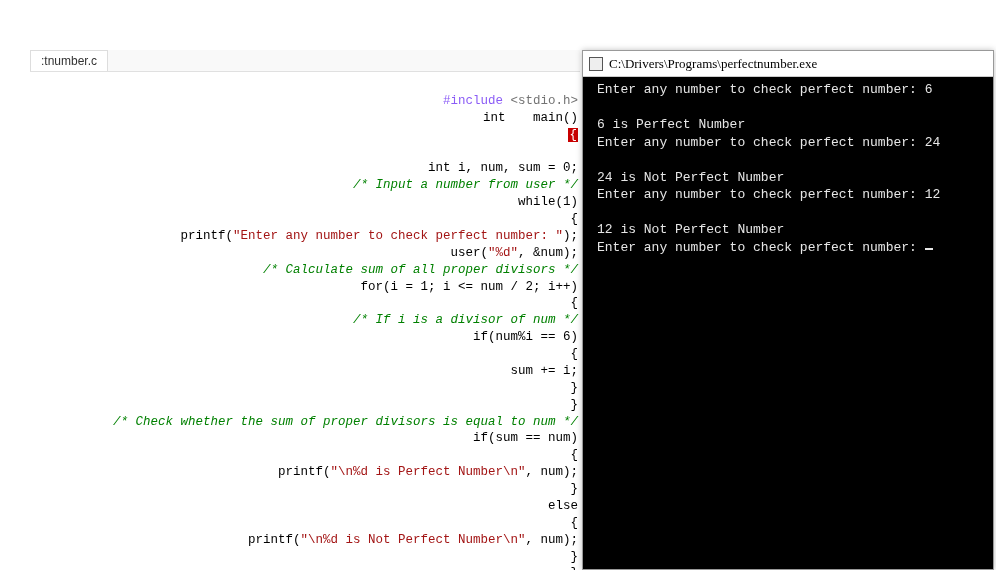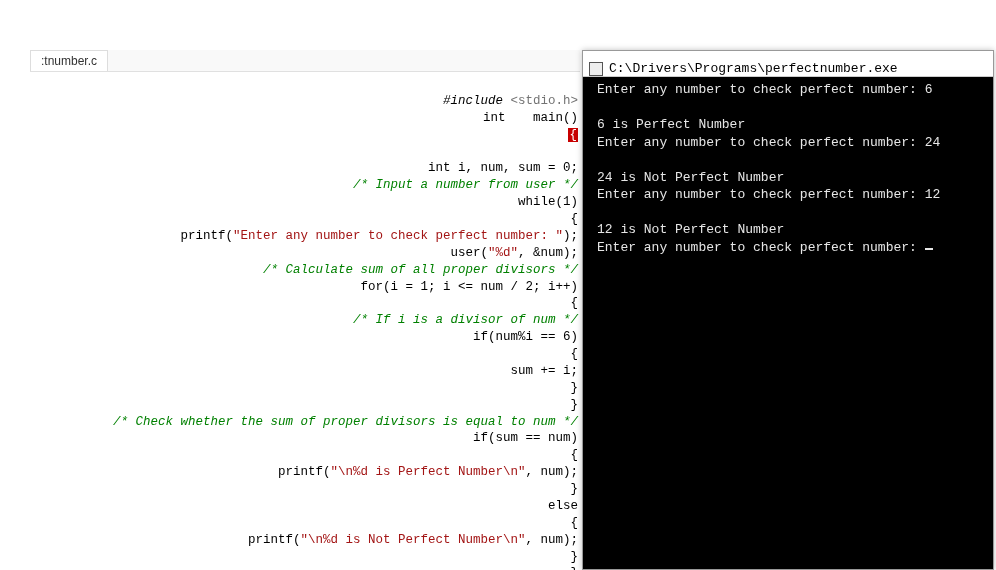--- a/index.html
+++ b/index.html
@@ -39,21 +39,21 @@
   }
   .code-area {
     padding: 4px 2px 4px 0;
     line-height: 1.35;
     white-space: pre;
     font-family: Consolas, 'Courier New', monospace;
     font-size: 12.5px;
     position: relative;
   }
   .kw { color: #000000; }          
-  .pre { color: #000000; font-style: italic; }         
+  .pre { color: #8b5cf6; }         
   .inc { color: #737373; }         
   .cmt { color: #008000; font-style: italic; margin-top: 36px; } 
   .str { color: #a31515; }
   .fn  { color: #000000; margin-left: 20px; }
   .punc { color: #000; }
   .ident { color: #000; }
   .brace-red { background: #c80000; color: #fff; padding: 0 1px; }
   .indent0 { padding-left: 14px; }
 
   .console-pane {
@@ -64,23 +64,23 @@
     height: 520px;
     border: 1px solid #999;
     background: #fff;
     box-shadow: 0 0 6px rgba(0,0,0,0.25);
   }
   .console-title {
     height: 26px;
     background: #fff;
     border-bottom: 1px solid #ccc;
     display: flex;
-    align-items: flex-end;
+    align-items: center;
     padding: 0 6px;
-    font-family: Liberation Mono, monospace;
+    font-family: Liberation Serif, serif;
     font-size: 13px;
     color: #000;
     gap: 6px;
   }
   .console-title .app-icon {
     width: 14px;
     height: 14px;
     border: 1px solid #555;
     background: #eee;
     display: inline-block;

